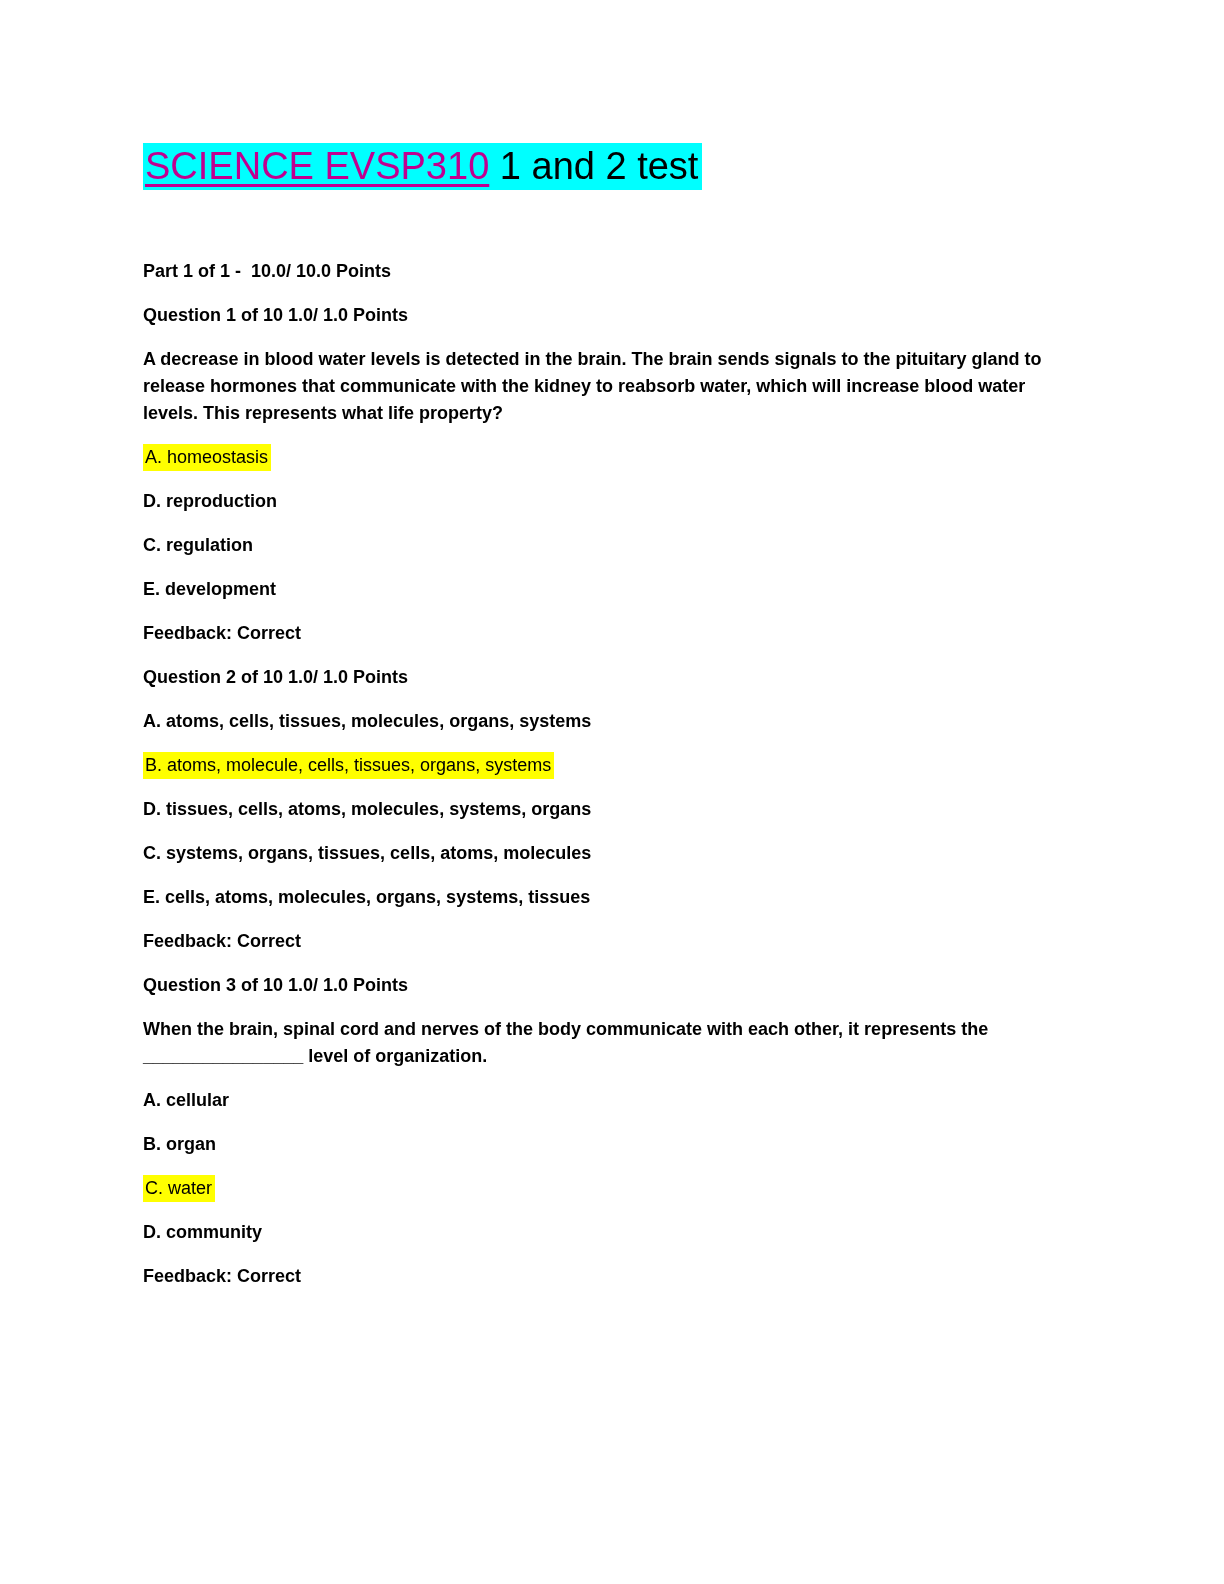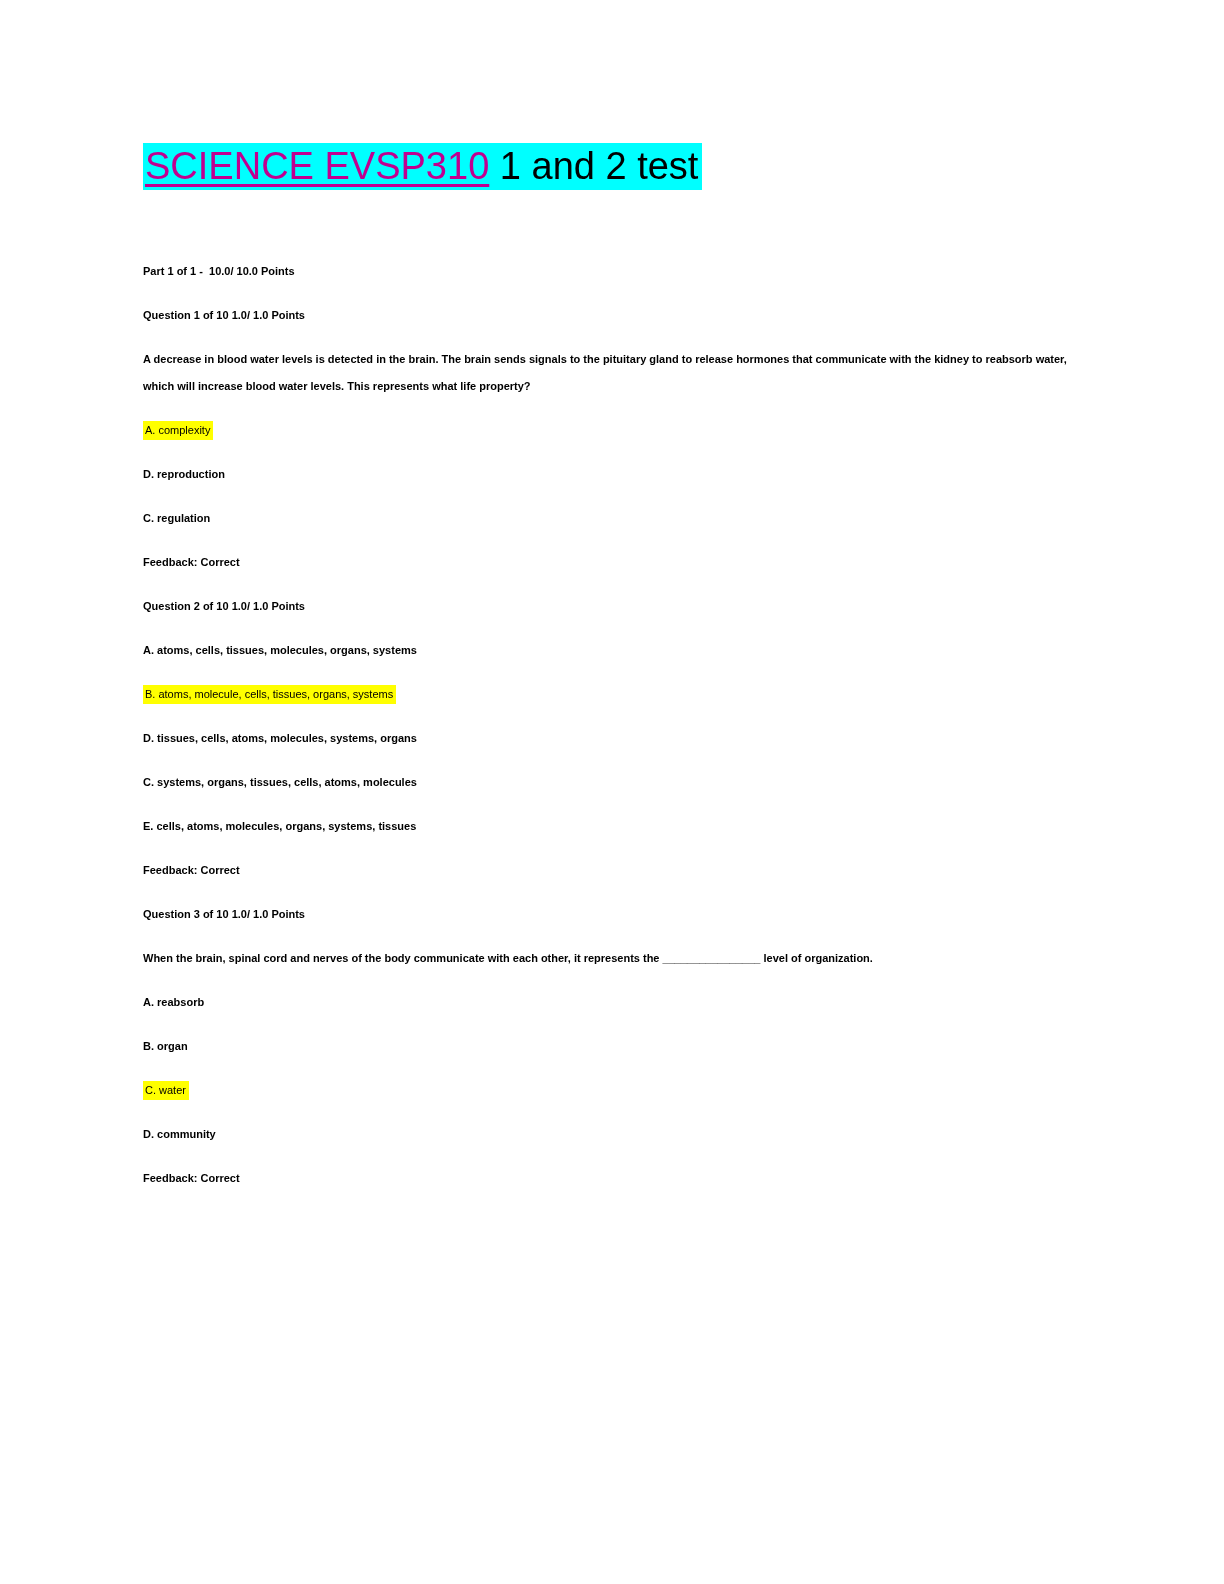--- a/index.html
+++ b/index.html
@@ -38,21 +38,21 @@
     text-decoration: underline;
     text-decoration-thickness: 3px;
     text-underline-offset: 5px;
     cursor: pointer;
   }
   .doc-title .title-rest {
     color: #000000;
     white-space: pre;
   }
   p.line {
-    font-size: 11px;
+    font-size: 18px;
     font-weight: 700;
     line-height: 27px;
     margin: 0 0 17px 0;
     white-space: pre-wrap;
   }
   p.option {
     font-weight: 700;
   }
   p.option .opt-text {
     white-space: pre-wrap;
@@ -67,34 +67,35 @@
 <body>
 
 <div class="page">
 
   <h1 class="doc-title"><span class="title-hl"><span class="title-link">SCIENCE EVSP310</span><span class="title-rest"> 1 and 2 test</span></span></h1>
 
   <p class="line">Part 1 of 1 -  10.0/ 10.0 Points</p>
 
   <p class="line">Question 1 of 10 1.0/ 1.0 Points</p>
   <p class="line">A decrease in blood water levels is detected in the brain. The brain sends signals to the pituitary gland to release hormones that communicate with the kidney to reabsorb water, which will increase blood water levels. This represents what life property?</p>
-  <p class="line option"><span class="opt-text hl">A. complexity</span></p>
+  <p class="line option"><span class="opt-text hl">A. homeostasis</span></p>
   <p class="line option"><span class="opt-text">D. reproduction</span></p>
   <p class="line option"><span class="opt-text">C. regulation</span></p>
+  <p class="line option"><span class="opt-text">E. development</span></p>
   <p class="line">Feedback: Correct</p>
 
   <p class="line">Question 2 of 10 1.0/ 1.0 Points</p>
   <p class="line option"><span class="opt-text">A. atoms, cells, tissues, molecules, organs, systems</span></p>
   <p class="line option"><span class="opt-text hl">B. atoms, molecule, cells, tissues, organs, systems</span></p>
   <p class="line option"><span class="opt-text">D. tissues, cells, atoms, molecules, systems, organs</span></p>
   <p class="line option"><span class="opt-text">C. systems, organs, tissues, cells, atoms, molecules</span></p>
   <p class="line option"><span class="opt-text">E. cells, atoms, molecules, organs, systems, tissues</span></p>
   <p class="line">Feedback: Correct</p>
 
   <p class="line">Question 3 of 10 1.0/ 1.0 Points</p>
   <p class="line">When the brain, spinal cord and nerves of the body communicate with each other, it represents the ________________ level of organization.</p>
-  <p class="line option"><span class="opt-text">A. reabsorb</span></p>
+  <p class="line option"><span class="opt-text">A. cellular</span></p>
   <p class="line option"><span class="opt-text">B. organ</span></p>
   <p class="line option"><span class="opt-text hl">C. water</span></p>
   <p class="line option"><span class="opt-text">D. community</span></p>
   <p class="line">Feedback: Correct</p>
 
 </div>
 
 </body></html>

